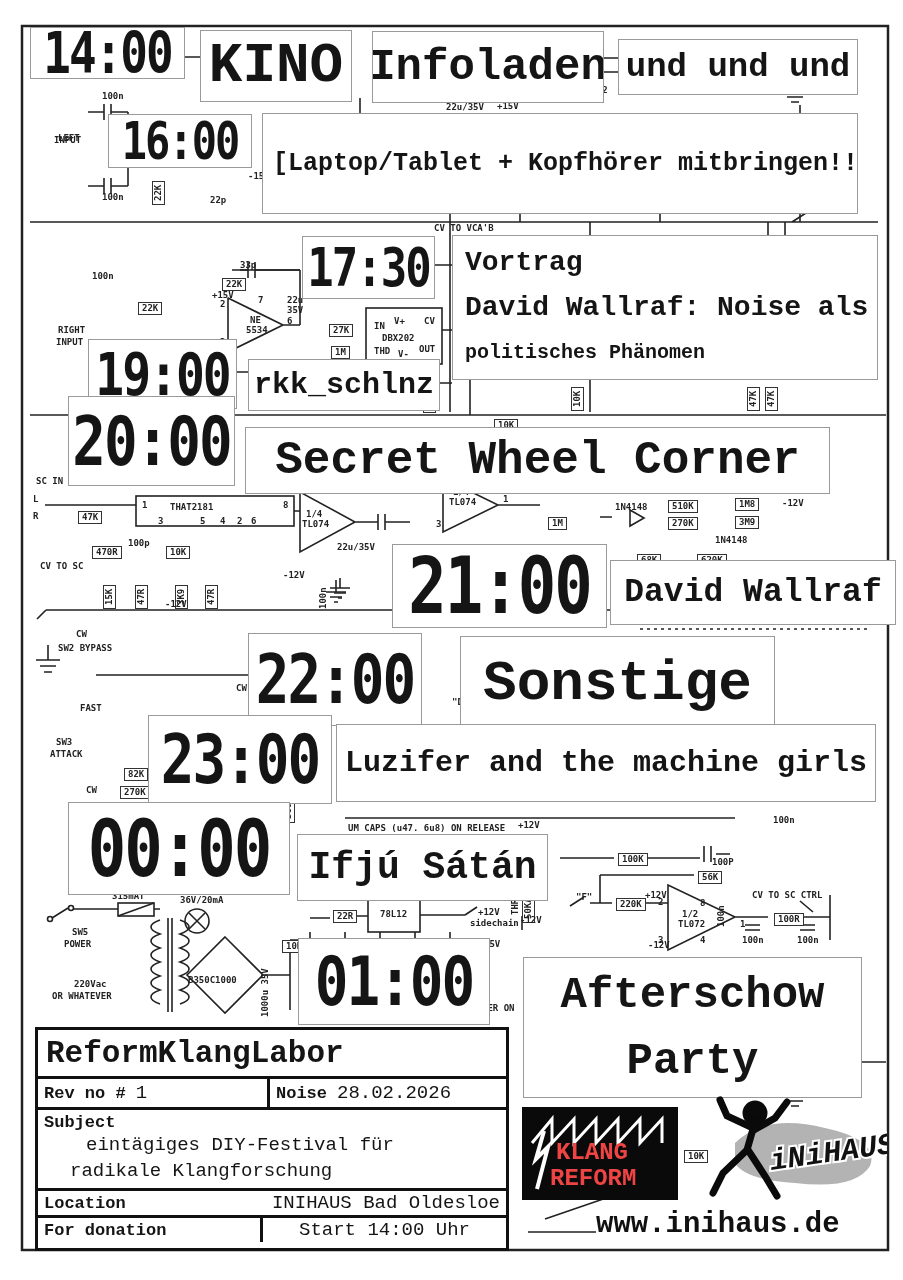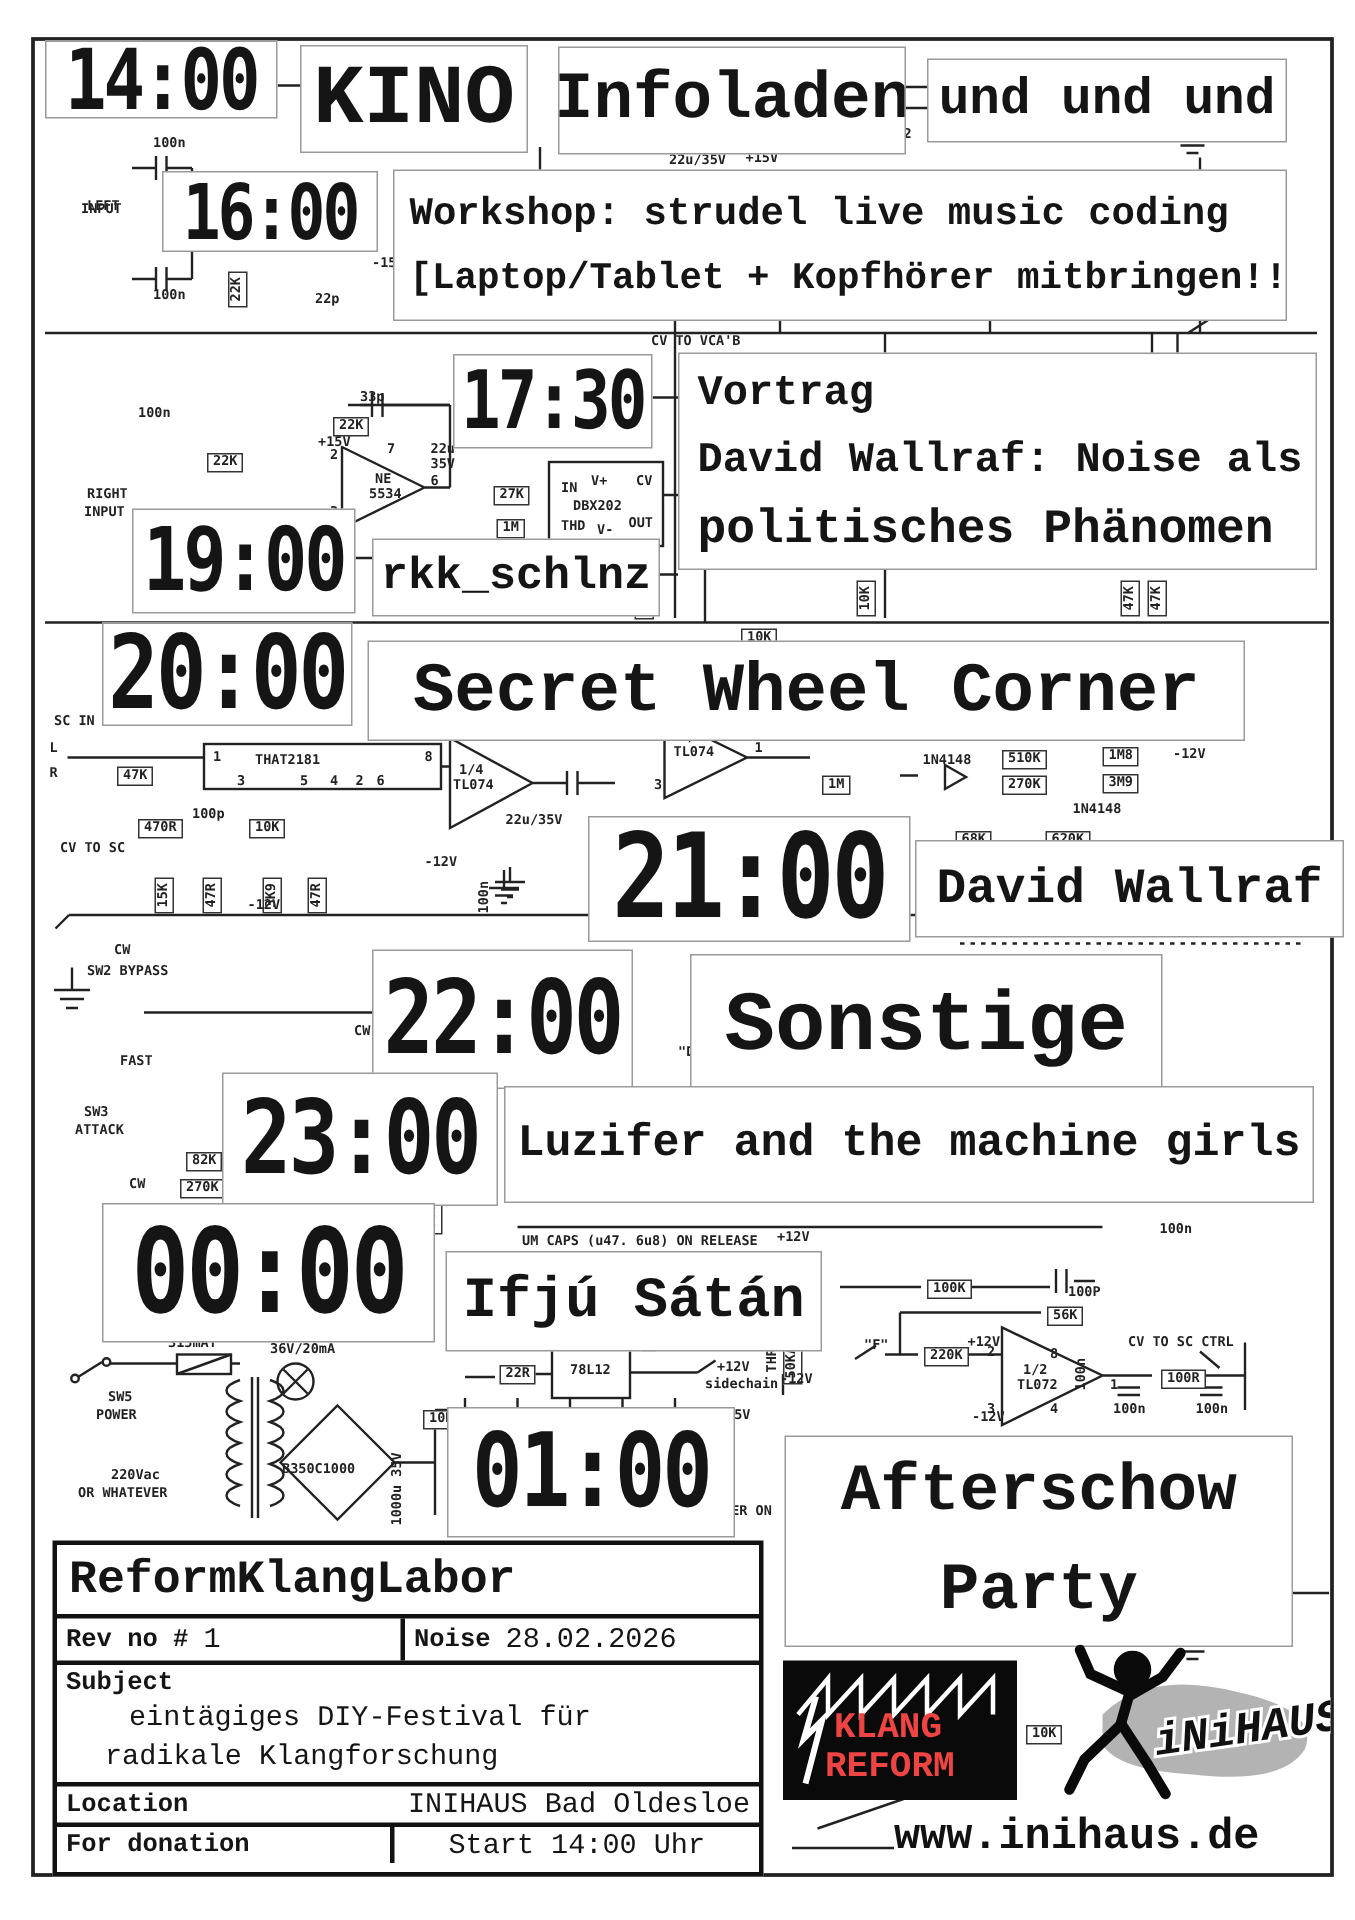--- a/index.html
+++ b/index.html
@@ -255,38 +255,37 @@
   <div class="ebox" style="left:372px;top:31px;width:232px;height:72px;">
     <span class="name-text" style="font-size:44px;">Infoladen</span>
     </div>
   <div class="ebox" style="left:618px;top:39px;width:240px;height:56px;">
     <span class="name-text" style="font-size:34px;">und und und</span>
     </div>
   <div class="ebox" style="left:108px;top:114px;width:144px;height:54px;">
     <span class="time-text" style="font-size:42px;">16:00</span>
     </div>
   <div class="ebox multi" style="left:262px;top:113px;width:596px;height:101px;padding:4px 10px;">
-    <span class="name-text" style="font-size:26px;line-height:44px;">Workshop: strudel live music coding</span>
     <span class="name-text" style="font-size:25px;line-height:44px;">[Laptop/Tablet + Kopfhörer mitbringen!!!]</span>
     </div>
   <div class="ebox" style="left:302px;top:236px;width:133px;height:63px;">
     <span class="time-text" style="font-size:44px;">17:30</span>
     </div>
   <div class="ebox multi" style="left:452px;top:235px;width:426px;height:145px;padding:4px 12px;">
     <span class="name-text" style="font-size:28px;line-height:45px;">Vortrag</span>
     <span class="name-text" style="font-size:28px;line-height:45px;">David Wallraf: Noise als</span>
-    <span class="name-text" style="font-size:32px;line-height:45px;text-align:right;">politisches Phänomen</span>
+    <span class="name-text" style="font-size:20px;line-height:45px;text-align:right;">politisches Phänomen</span>
     </div>
   <div class="ebox" style="left:88px;top:339px;width:149px;height:70px;">
     <span class="time-text" style="font-size:48px;">19:00</span>
     </div>
   <div class="ebox" style="left:248px;top:359px;width:192px;height:52px;">
     <span class="name-text" style="font-size:30px;">rkk_schlnz</span>
     </div>
-  <div class="ebox" style="left:68px;top:415px;width:167px;height:69px;">
+  <div class="ebox" style="left:68px;top:396px;width:167px;height:90px;">
     <span class="time-text" style="font-size:56px;">20:00</span>
     </div>
   <div class="ebox" style="left:245px;top:427px;width:585px;height:67px;">
     <span class="name-text" style="font-size:46px;">Secret Wheel Corner</span>
     </div>
   <div class="ebox" style="left:392px;top:544px;width:215px;height:84px;">
     <span class="time-text" style="font-size:64px;">21:00</span>
     </div>
   <div class="ebox" style="left:610px;top:560px;width:286px;height:65px;">
     <span class="name-text" style="font-size:33px;">David Wallraf</span>

